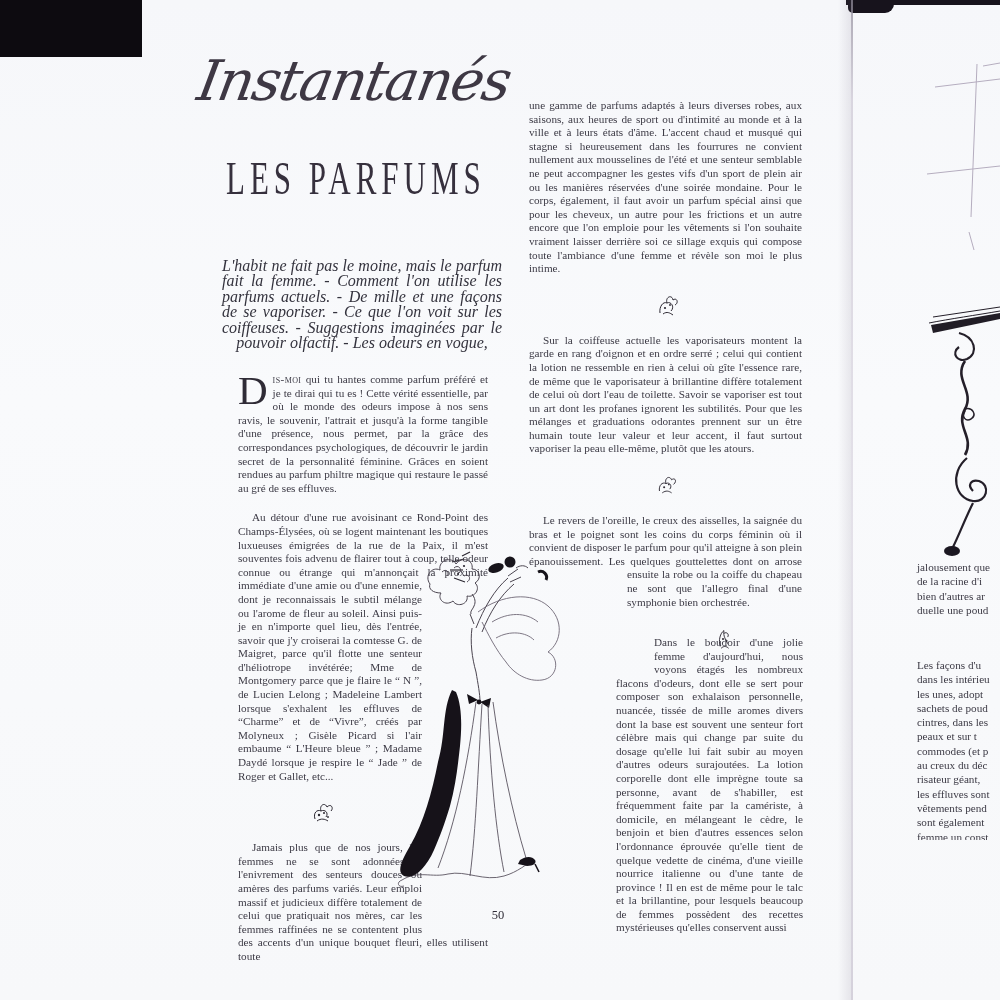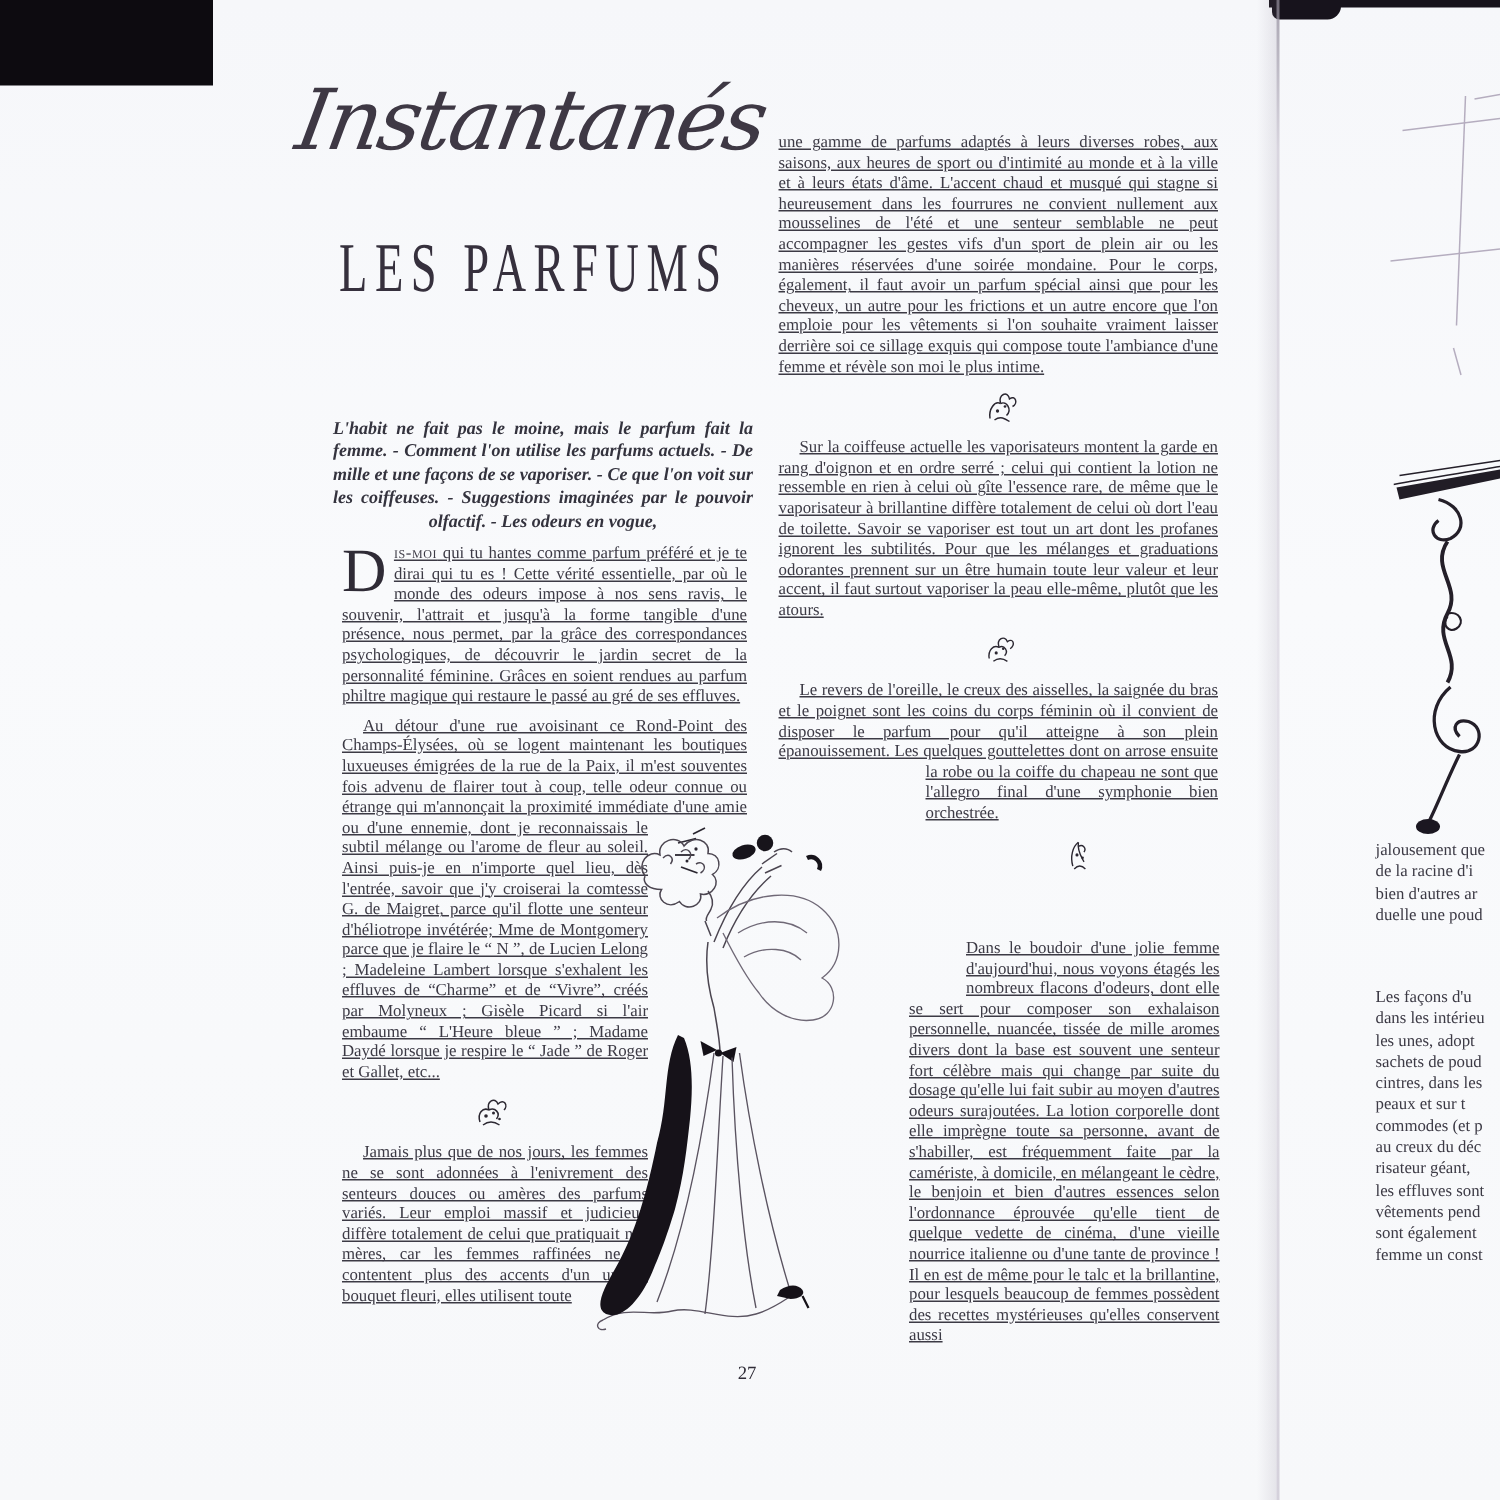--- a/index.html
+++ b/index.html
@@ -28,30 +28,30 @@
     font-size:56px;color:#3e3844;transform:skewX(-10deg);letter-spacing:-2px;
   }
   .title-main{
     position:absolute;left:226px;top:152px;width:290px;
     font-family:"Liberation Serif", serif;font-size:31px;font-weight:400;
     letter-spacing:5px;color:#36303d;white-space:nowrap;
     transform:scaleY(1.5);transform-origin:top left;
   }
   .intro{
     position:absolute;left:222px;top:258px;width:280px;
-    font-style:italic;font-weight:bold;font-size:12px;line-height:15.4px;
-    color:#34333e;text-align:justify;text-align-last:center;margin-top:20px;
+    font-style:italic;font-weight:normal;font-size:16px;line-height:15.4px;
+    color:#34333e;text-align:justify;text-align-last:center;
   }
 
   
   .bodycol{position:absolute;color:#3c3a45;font-size:11.2px;line-height:13.6px;text-align:justify;}
   .col1{left:222px;top:357px;width:282px;}
   .col2{left:513px;top:83px;width:305px;}
   .col2-p4{left:600px;top:620px;width:219px;}
-  .bodycol p{margin:6px;text-decoration:underline;}
+  .bodycol p{margin:16px;}
   .para{margin-top:3px;}
   .indent{text-indent:14px;}
   .dropcap{float:left;font-size:41px;line-height:33px;padding:1px 5px 0 0;color:#2f2b36;font-family:"Liberation Serif",serif;}
   .smallcaps{font-variant:small-caps;letter-spacing:.4px;}
 
   
   .cut-right{float:right;width:60px;height:412px;margin-left:6px;
     shape-outside:polygon(0 19%,100% 19%,100% 100%,0 100%);}
   .cut-left{float:left;width:92px;height:118px;margin-right:6px;
     shape-outside:polygon(0 53%,100% 53%,100% 100%,0 100%);}
@@ -222,21 +222,21 @@
 
       <path fill="#161219" d="M60 148 C50 168 54 192 46 220 C40 250 32 280 18 304 C10 318 4 330 12 334 C22 338 34 326 42 308 C48 294 52 284 58 264 C64 242 66 222 68 204 C70 184 70 164 64 150 Z"></path>
 
       <g>
         <path d="M128 318 c6 -4 12 -4 15 0 c2 3 -2 6 -8 6 l-9 -2 z" fill="#151118"></path>
         <path d="M143 322 l4 8" stroke="#151118" stroke-width="1.5"></path>
       </g>
     </svg>
   </div>
 
-  <div class="pagenum">27</div>
+  <div class="pagenum">50</div>
 
   <div class="right-page">
     <div class="mirror-sketch">
       <svg width="75" height="190" viewBox="0 0 75 190">
         <g stroke="#b5adbf" stroke-width="1" fill="none">
           <path d="M52 2 L46 155"></path>
           <path d="M10 25 L75 17"></path>
           <path d="M2 112 L75 104"></path>
           <path d="M58 4 L75 1"></path>
           <path d="M44 170 L49 188"></path>

